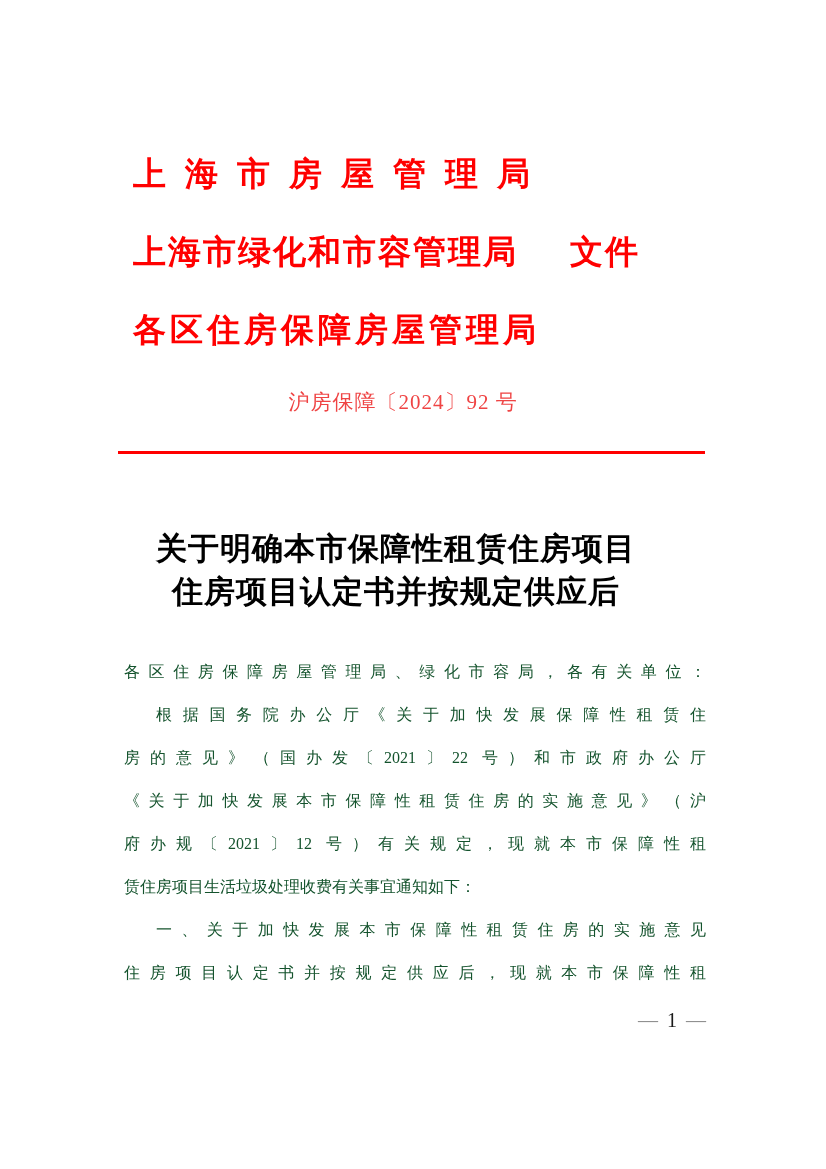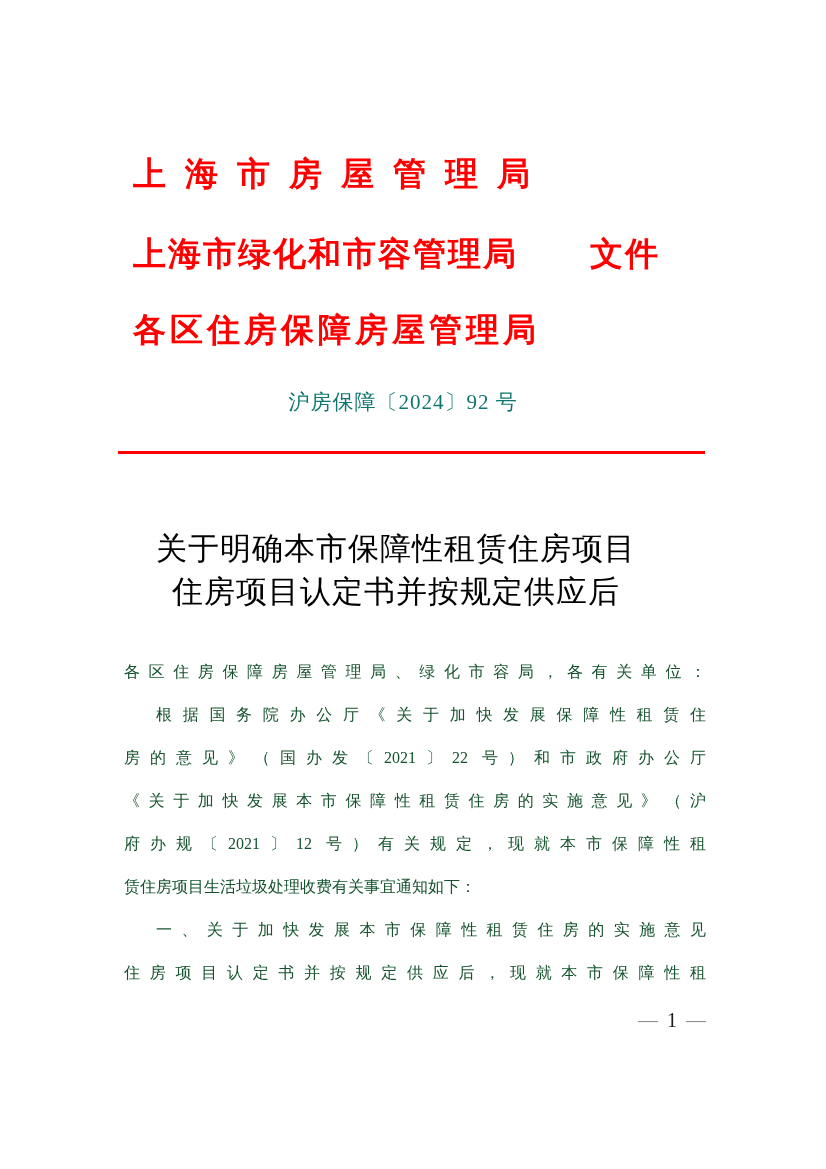--- a/index.html
+++ b/index.html
@@ -21,35 +21,35 @@
     top: 158px;
   }
   .org-line {
     color: #ff0000;
     font-size: 33px;
     font-weight: bold;
     line-height: 33px;
     white-space: nowrap;
   }
   .org-line-1 { letter-spacing: 19px; }
-  .org-row { display: flex; align-items: flex-start; gap: 72px; margin-top: 47px; }
+  .org-row { display: flex; align-items: flex-start; gap: 52px; margin-top: 47px; font-family: Liberation Mono, monospace; }
   .org-line-2 { letter-spacing: 2px; }
   .doc-label { letter-spacing: 2px; }
   .org-line-3 { letter-spacing: 4px; margin-top: 43px; }
 
   
   .doc-number {
     position: absolute;
     top: 389px;
     left: 0;
     width: 806px;
     text-align: center;
     font-size: 21px;
     line-height: 26px;
-    color: #0f766e;
+    color: #ef4444;
     letter-spacing: 1px;
   }
 
   
   .red-rule {
     position: absolute;
     top: 451px;
     left: 118px;
     width: 587px;
     height: 3px;
@@ -57,21 +57,21 @@
   }
 
   
   .title {
     position: absolute;
     top: 527px;
     left: 0;
     width: 792px;
     text-align: center;
     font-size: 31px;
-    font-weight: normal;
+    font-weight: bold;
     line-height: 43px;
     letter-spacing: 1px;
     color: #000000;
   }
 
   
   .body-text {
     position: absolute;
     top: 650px;
     left: 124px;

